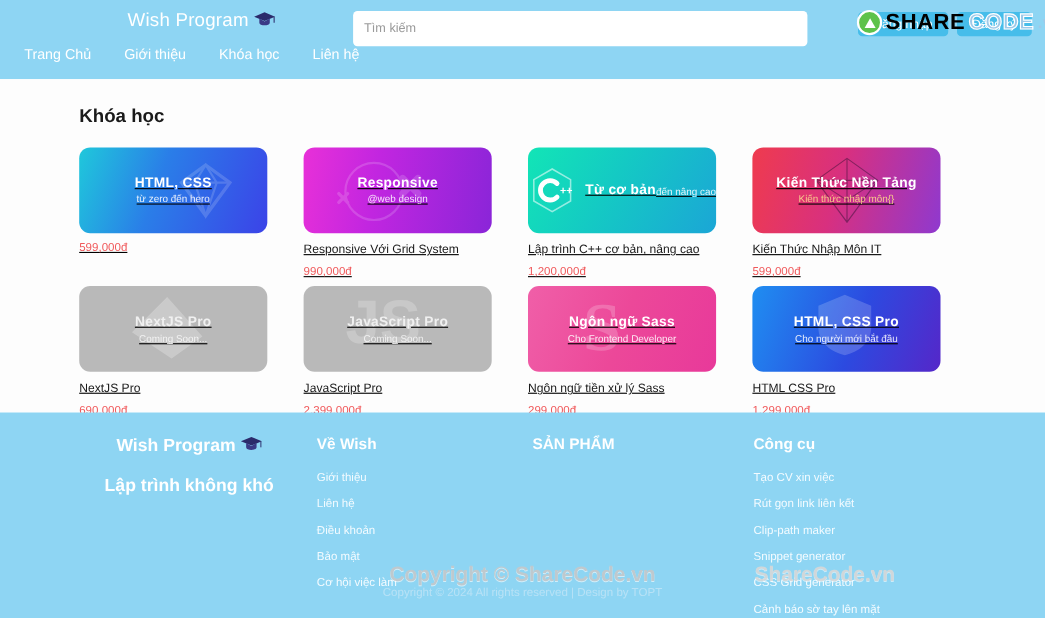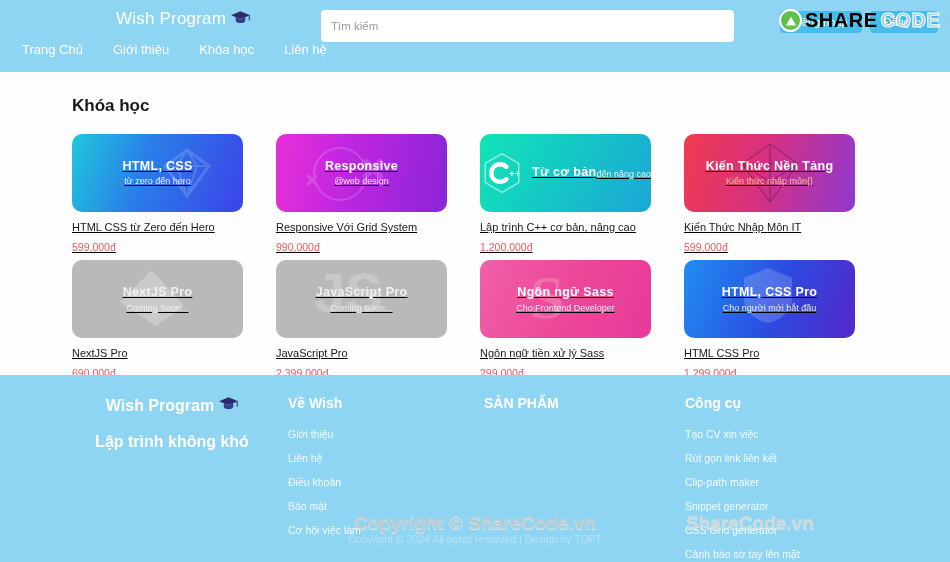--- a/index.html
+++ b/index.html
@@ -46,25 +46,25 @@
 
   .search-wrap {
     position: absolute;
     left: 321px;
     top: 10px;
     width: 413px;
     height: 24px;
   }
   .search-input {
     width: 100%;
-    height: 32px;
+    height: 20px;
     border: none;
     border-radius: 4px;
     background: #ffffff;
-    padding: 4px 10px;
+    padding: 16px 10px;
     font-size: 11.5px;
     font-family: "Liberation Sans", sans-serif;
     color: #333;
     outline: none;
   }
   .search-input::placeholder { color: #9a9a9a; }
 
   .auth-group {
     position: absolute;
     right: 12px;
@@ -347,21 +347,20 @@
 
       <div class="card">
         <div class="thumb g-html">
           <svg class="deco" width="60" height="60" viewBox="0 0 60 60" style="right:26px;top:8px">
             <path d="M30 8 L52 24 L30 54 L8 24 Z" fill="none" stroke="#fff" stroke-width="3"></path>
             <path d="M8 24 L52 24 M30 8 L20 24 L30 54 L40 24 Z" fill="none" stroke="#fff" stroke-width="2"></path>
           </svg>
           <span class="t1">HTML, CSS</span>
           <span class="t2">từ zero đến hero</span>
         </div>
-        <div class="card-title">HTML CSS từ Zero đến Hero</div>
         <div class="card-price">599,000đ</div>
       </div>
 
       <div class="card">
         <div class="thumb g-resp">
           <svg class="deco" width="80" height="60" viewBox="0 0 80 60" style="left:28px;top:10px">
             <circle cx="36" cy="30" r="26" fill="none" stroke="#fff" stroke-width="2"></circle>
             <path d="M62 18 L76 32 M76 18 L62 32" stroke="#fff" stroke-width="6" stroke-linecap="round"></path>
             <path d="M4 32 L12 40 M12 32 L4 40" stroke="#fff" stroke-width="3" stroke-linecap="round"></path>
           </svg>

